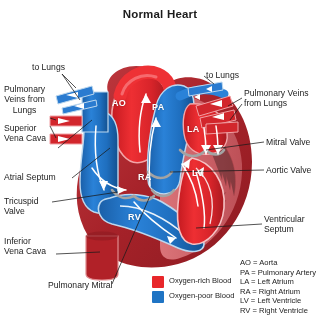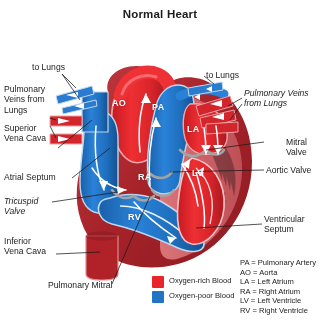--- a/index.html
+++ b/index.html
@@ -225,53 +225,53 @@
   </svg>
 
   <div class="tag" style="left:112px;top:98px;">AO</div>
   <div class="tag" style="left:152px;top:102px;">PA</div>
   <div class="tag" style="left:187px;top:124px;">LA</div>
   <div class="tag" style="left:98px;top:172px;margin-left:40px;">RA</div>
   <div class="tag" style="left:192px;top:168px;">LV</div>
   <div class="tag" style="left:128px;top:212px;">RV</div>
 
   <div class="lbl l" style="left:32px;top:62px;">to Lungs</div>
-  <div class="lbl l" style="left:4px;top:84px;">Pulmonary
+  <div class="lbl l" style="left:4px;top:84px;text-align:center;">Pulmonary
 Veins from
 Lungs</div>
   <div class="lbl l" style="left:4px;top:123px;">Superior
 Vena Cava</div>
   <div class="lbl l" style="left:4px;top:172px;">Atrial Septum</div>
-  <div class="lbl l" style="left:4px;top:196px;font-style:italic;">Tricuspid
+  <div class="lbl l" style="left:4px;top:196px;">Tricuspid
 Valve</div>
   <div class="lbl l" style="left:4px;top:236px;">Inferior
 Vena Cava</div>
   <div class="lbl l" style="left:48px;top:280px;">Pulmonary Mitral</div>
 
   <div class="lbl r" style="left:206px;top:70px;">to Lungs</div>
-  <div class="lbl r" style="left:244px;top:88px;font-style:italic;">Pulmonary Veins
+  <div class="lbl r" style="left:244px;top:88px;">Pulmonary Veins
 from Lungs</div>
-  <div class="lbl r" style="left:266px;top:137px;margin-left:20px;">Mitral Valve</div>
+  <div class="lbl r" style="left:266px;top:137px;">Mitral Valve</div>
   <div class="lbl r" style="left:266px;top:165px;">Aortic Valve</div>
   <div class="lbl r" style="left:264px;top:214px;">Ventricular
 Septum</div>
 
   <div class="legend">
     <div class="legrow">
       <span class="swatch" style="background: rgb(232, 38, 42);"></span>
       <span class="legtxt">Oxygen-rich Blood</span>
     </div>
     <div class="legrow">
       <span class="swatch" style="background: rgb(31, 116, 196);"></span>
       <span class="legtxt">Oxygen-poor Blood</span>
     </div>
   </div>
 
   <div class="abbrev">
+    <div class="abrow">AO = Aorta</div>
     <div class="abrow">PA = Pulmonary Artery</div>
-    <div class="abrow">AO = Aorta</div>
     <div class="abrow">LA = Left Atrium</div>
     <div class="abrow">RA = Right Atrium</div>
     <div class="abrow">LV = Left Ventricle</div>
     <div class="abrow">RV = Right Ventricle</div>
   </div>
 
 </div>
 
 </body></html>

